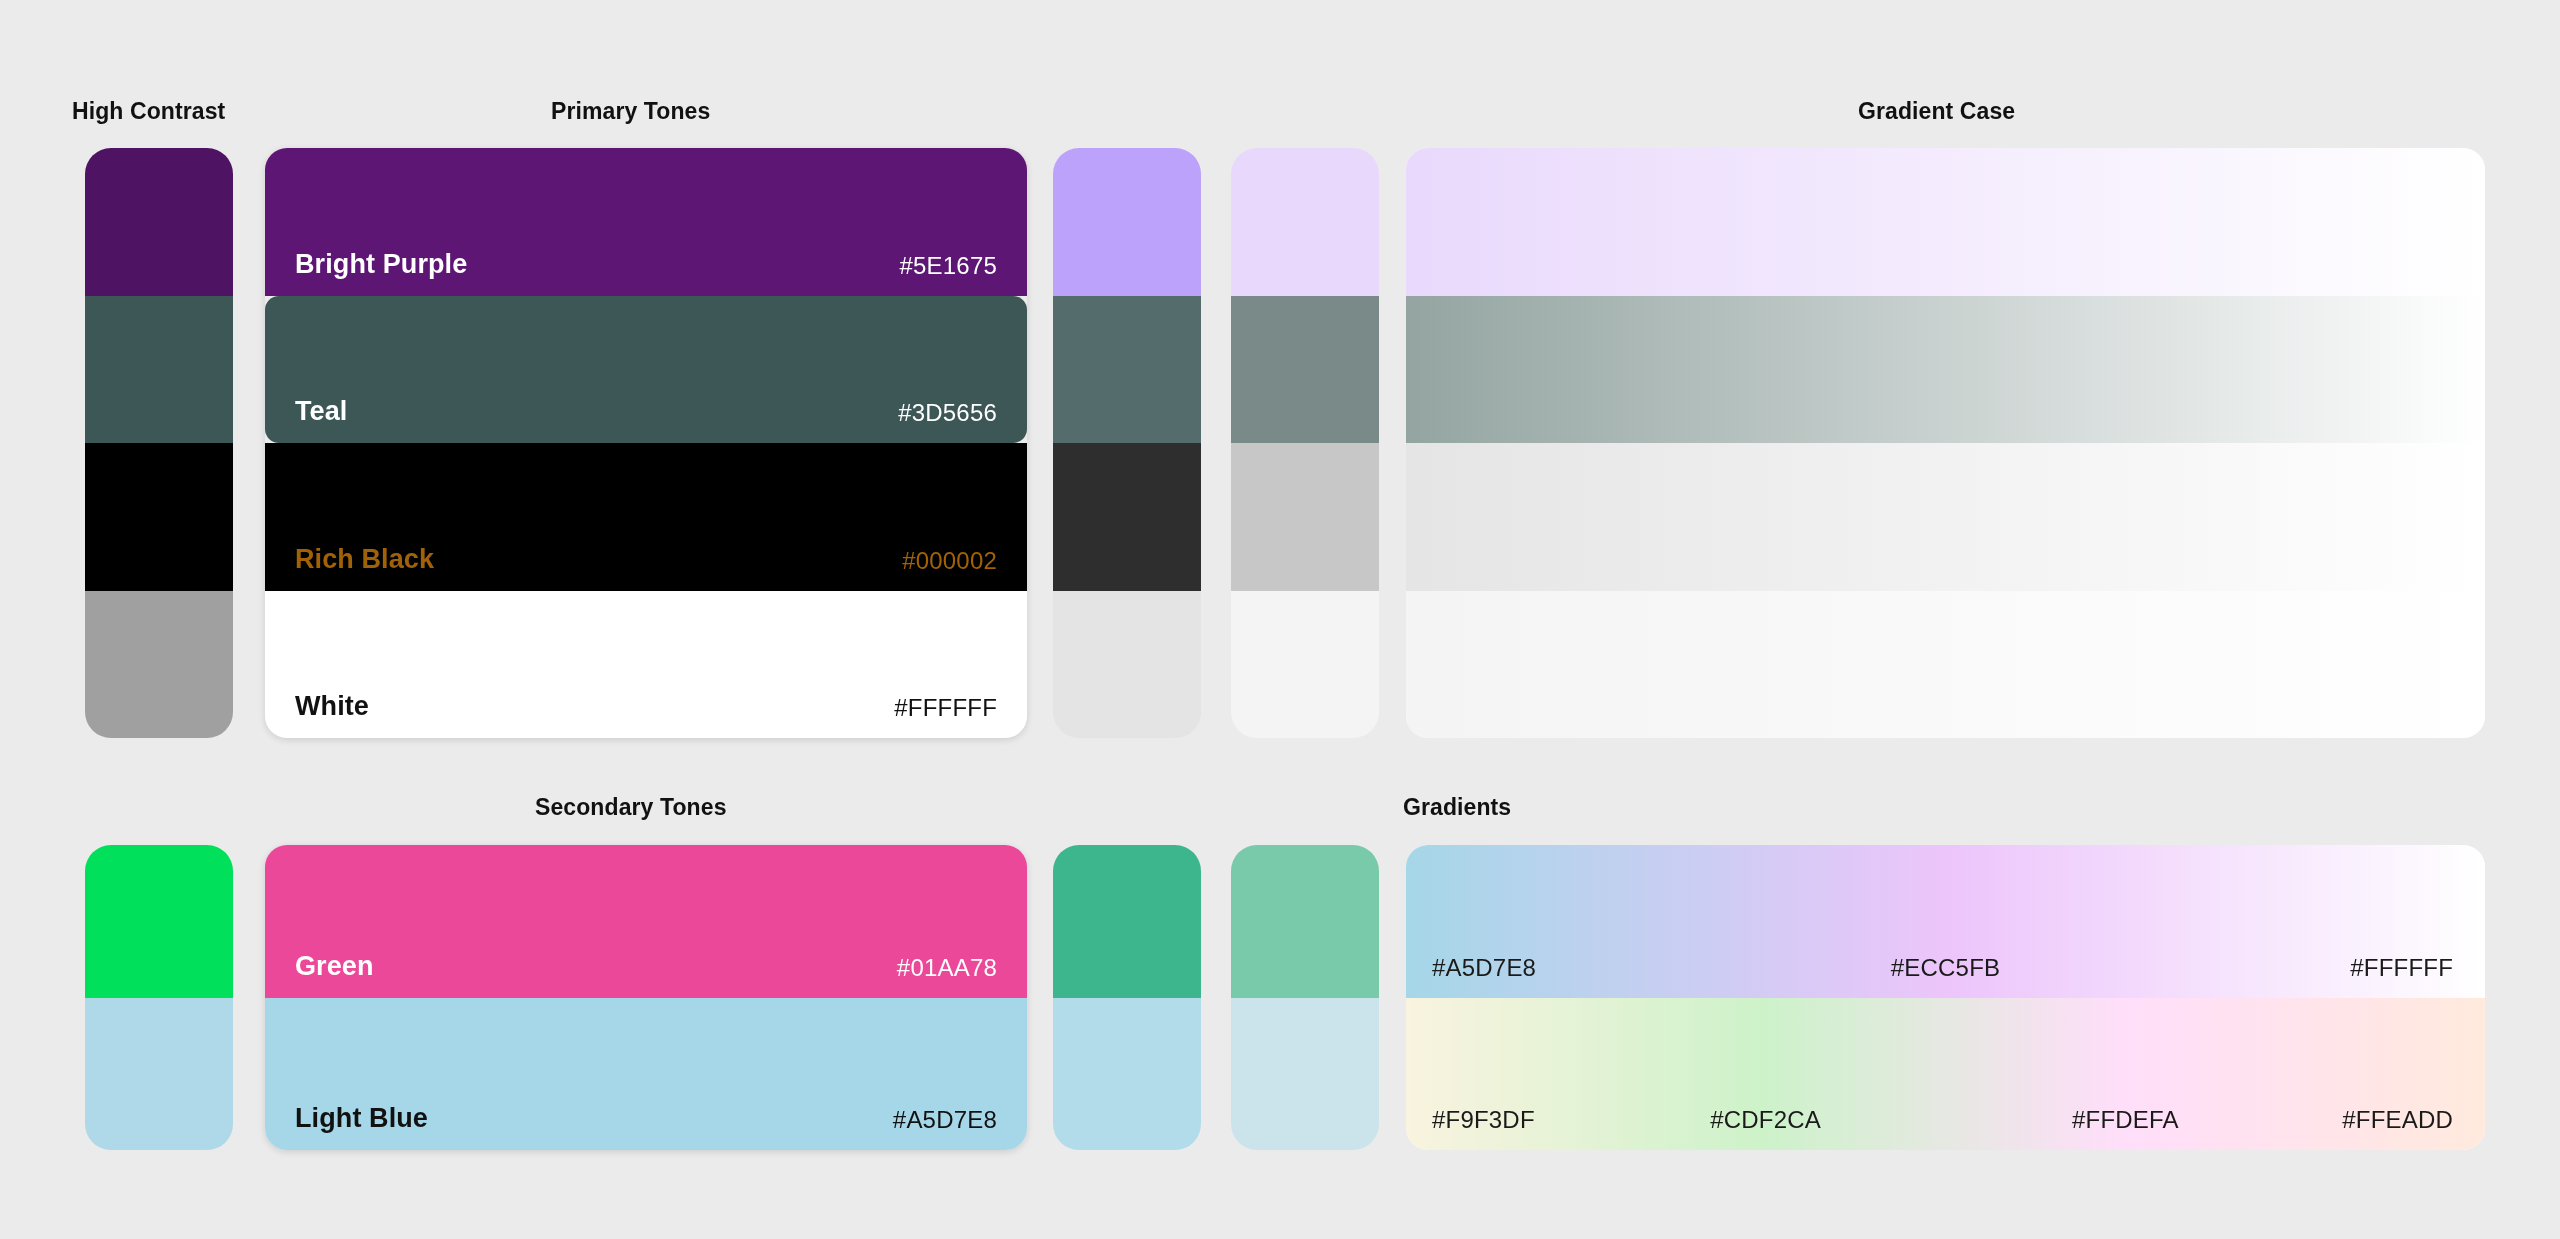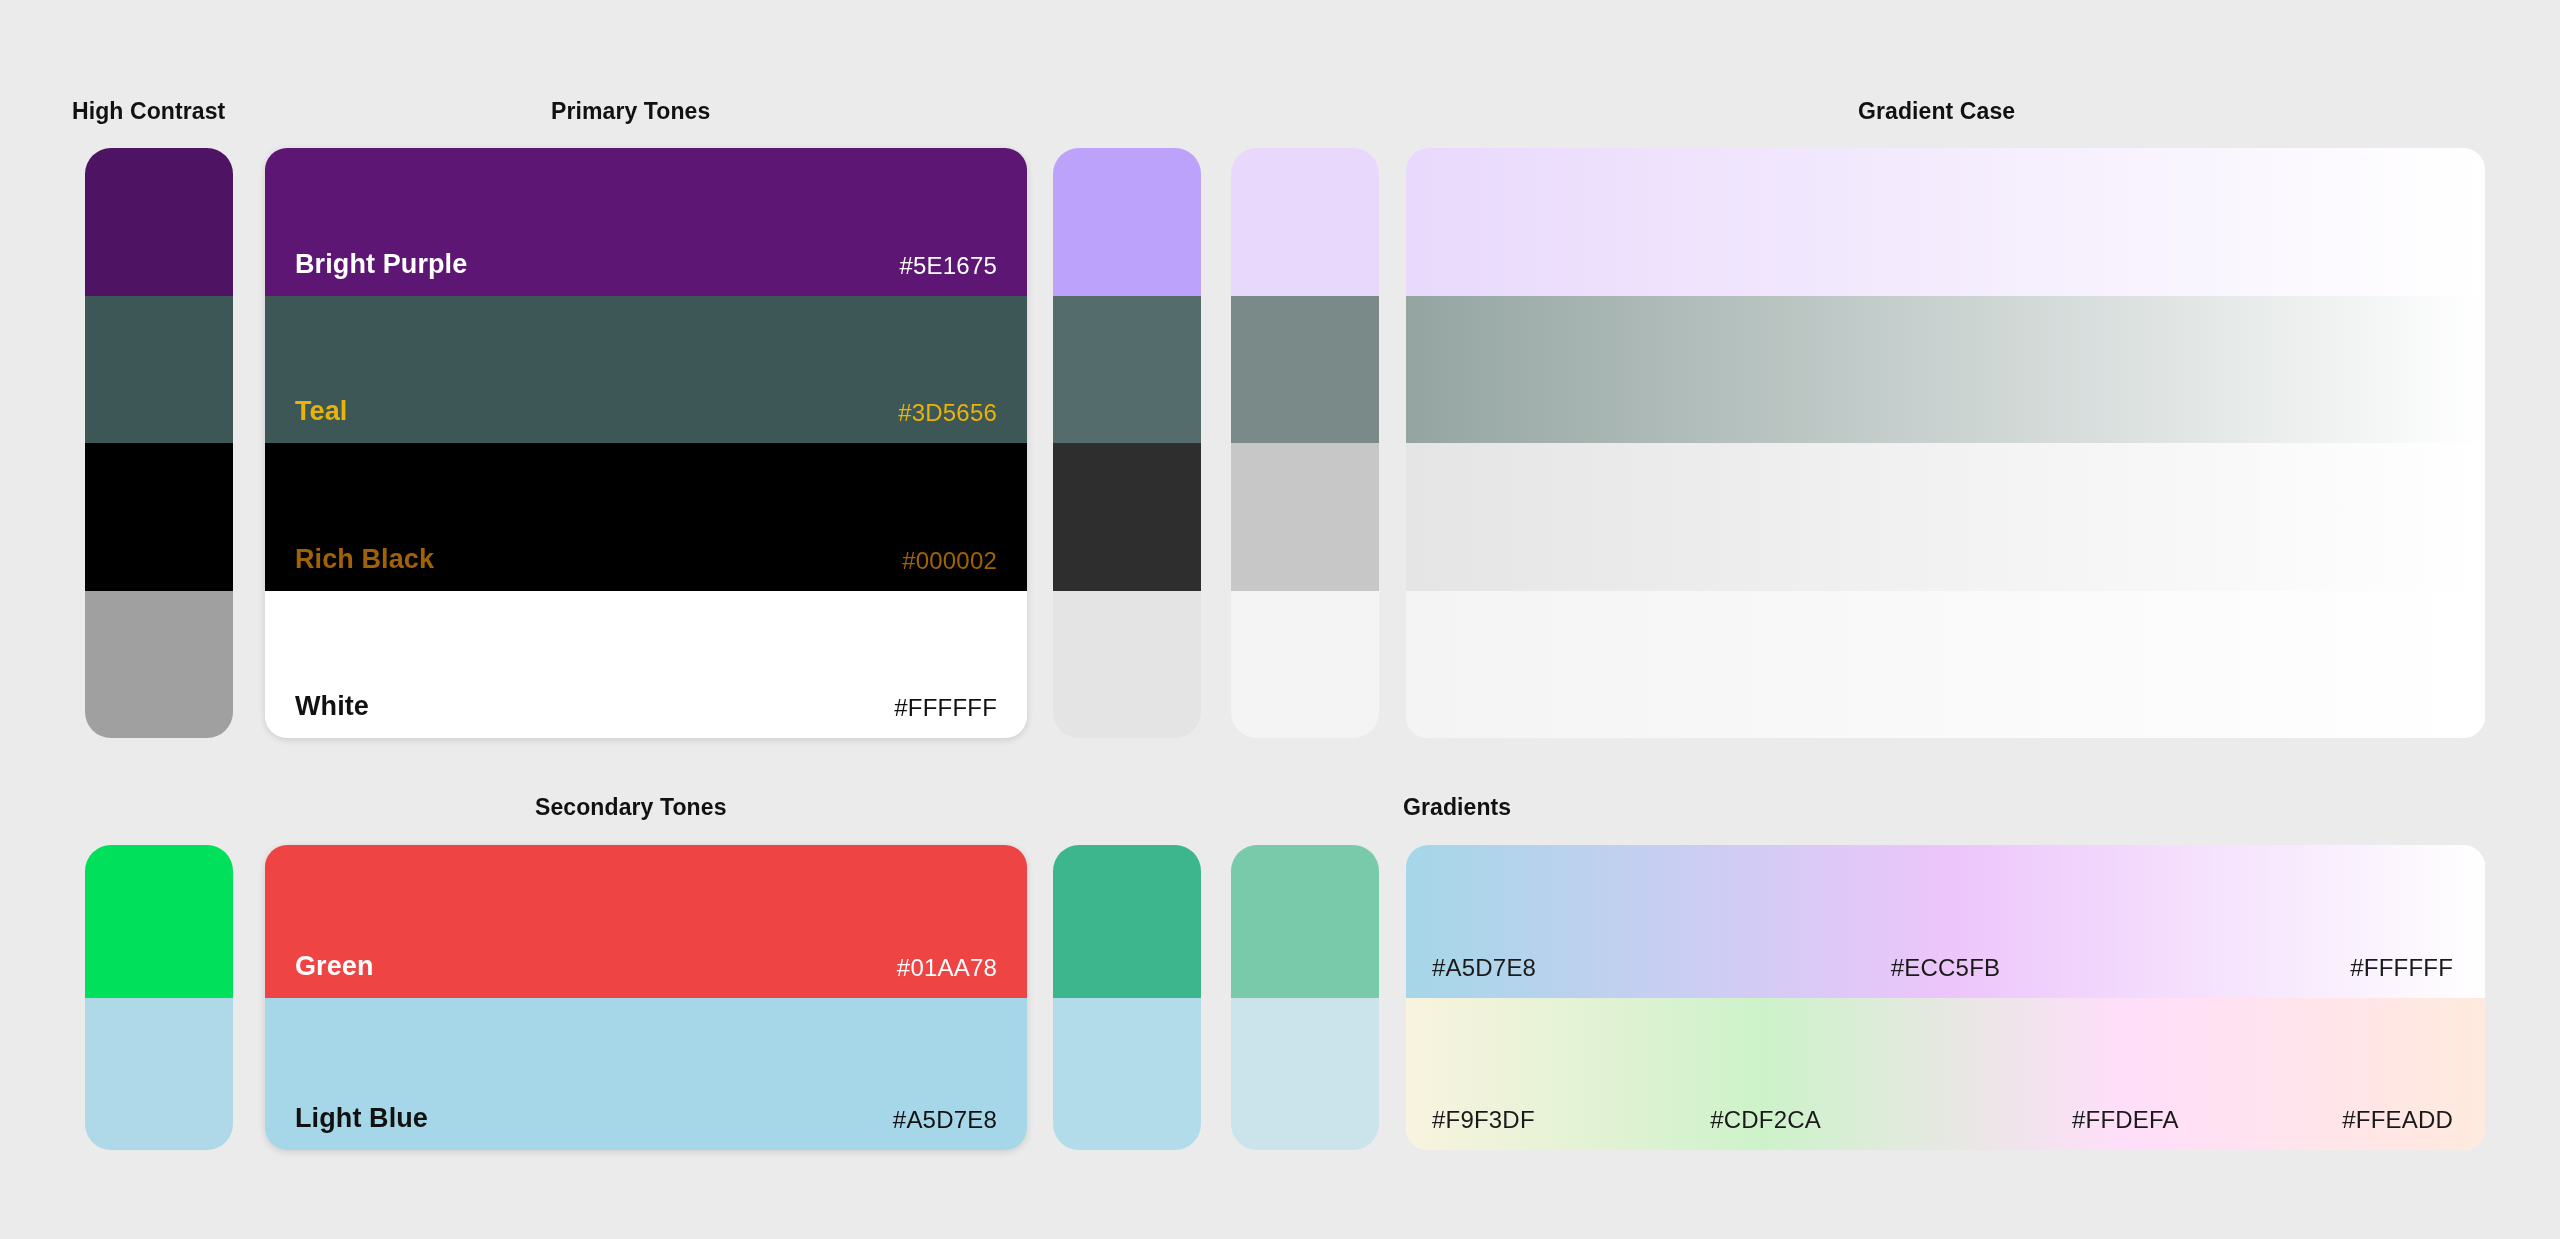--- a/index.html
+++ b/index.html
@@ -103,21 +103,21 @@
       <div style="background: rgb(61, 86, 86); flex: 1 1 0px;"></div>
       <div style="background: rgb(0, 0, 0); flex: 1 1 0px;"></div>
       <div style="background: rgb(160, 160, 160); flex: 1 1 0px;"></div>
     </div>
 
   <div class="main-card" id="primary-card" style="left:265px; top:148px; width:762px; height:590px;">
       <div class="swatch-row" style="background: rgb(94, 22, 117); color: rgb(255, 255, 255); flex: 1 1 0px;">
         <span class="swatch-name">Bright Purple</span>
         <span class="swatch-hex">#5E1675</span>
       </div>
-      <div class="swatch-row" style="background: rgb(61, 86, 86); color: #eab308; flex: 1 1 0px;">
+      <div class="swatch-row" style="background: rgb(61, 86, 86); color: #ffffff; flex: 1 1 0px; border-radius: 14px;">
         <span class="swatch-name">Teal</span>
         <span class="swatch-hex">#3D5656</span>
       </div>
       <div class="swatch-row" style="background: rgb(0, 0, 0); color: #a16207; flex: 1 1 0px; gap: 12px;">
         <span class="swatch-name">Rich Black</span>
         <span class="swatch-hex">#000002</span>
       </div>
       <div class="swatch-row" style="background: rgb(255, 255, 255); color: rgb(17, 17, 17); flex: 1 1 0px;">
         <span class="swatch-name">White</span>
         <span class="swatch-hex">#FFFFFF</span>
@@ -148,21 +148,21 @@
   <div class="section-label" style="left:535px; top:794px;">Secondary Tones</div>
 
   <div class="section-label" style="left:1403px; top:794px;">Gradients</div>
 
   <div class="strip" id="hc-secondary" style="left:85px; top:845px; width:148px; height:305px;">
       <div style="background: rgb(0, 224, 90); flex: 1 1 0px;"></div>
       <div style="background: rgb(175, 216, 232); flex: 1 1 0px;"></div>
     </div>
 
   <div class="main-card" id="secondary-card" style="left:265px; top:845px; width:762px; height:305px;">
-      <div class="swatch-row" style="background: #ef4444; color: rgb(255, 255, 255); flex: 1 1 0px;">
+      <div class="swatch-row" style="background: #ec4899; color: rgb(255, 255, 255); flex: 1 1 0px;">
         <span class="swatch-name">Green</span>
         <span class="swatch-hex">#01AA78</span>
       </div>
       <div class="swatch-row" style="background: rgb(165, 215, 232); color: rgb(17, 17, 17); flex: 1 1 0px;">
         <span class="swatch-name">Light Blue</span>
         <span class="swatch-hex">#A5D7E8</span>
       </div>
     </div>
 
   <div class="strip" id="tint1-secondary" style="left:1053px; top:845px; width:148px; height:305px;">

